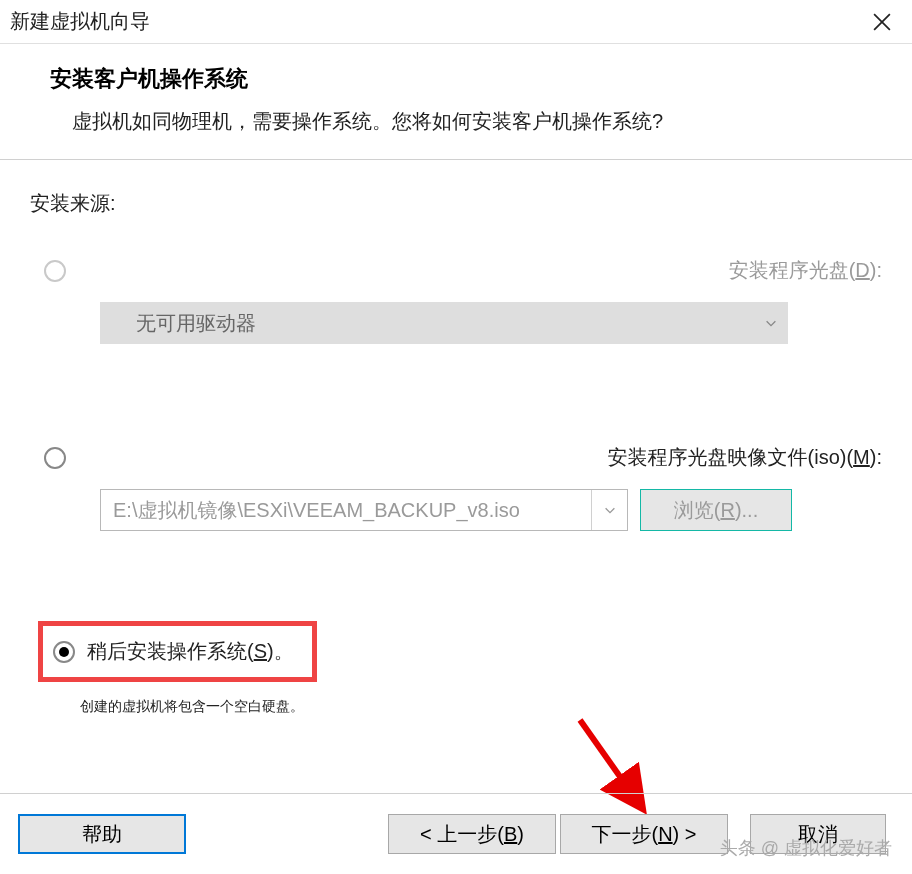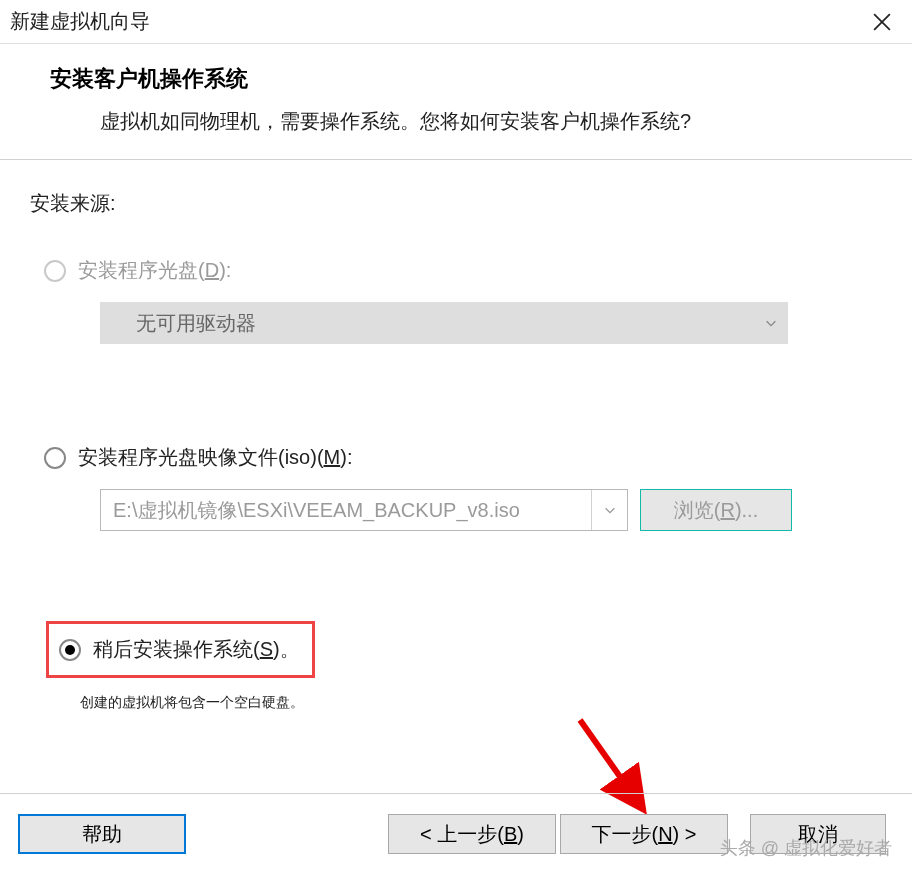--- a/index.html
+++ b/index.html
@@ -47,35 +47,36 @@
     }
     .header-title {
       font-size: 22px;
       font-weight: bold;
       color: #000;
       margin-bottom: 14px;
     }
     .header-subtitle {
       font-size: 20px;
       color: #222;
-      margin-left: 50px;
+      margin-left: 22px;
     }
     .content {
       padding: 30px 30px 0 30px;
     }
     .source-label {
       font-size: 20px;
       color: #222;
       margin-bottom: 40px;
     }
     .option-row {
       display: flex;
       align-items: center;
       margin-bottom: 18px;
       margin-left: 14px;
+      justify-content: space-between;
     }
     .radio {
       width: 22px;
       height: 22px;
       border-radius: 50%;
       border: 2px solid #888;
       margin-right: 12px;
       flex: none;
       display: inline-flex;
       align-items: center;
@@ -160,25 +161,25 @@
       color: #9a9a9a;
       font-size: 20px;
       display: flex;
       align-items: center;
       justify-content: center;
     }
     .later-section {
       margin-top: 90px;
     }
     .highlight-box {
-      border: 3px solid #ef4444;
-      padding: 12px 12px 12px 10px;
+      border: 5px solid #ef4444;
+      padding: 12px 18px 12px 10px;
       display: inline-flex;
       align-items: center;
-      margin-left: 16px;
+      margin-left: 8px;
     }
     .later-desc {
       margin-left: 50px;
       margin-top: 16px;
       font-size: 14px;
       color: #222;
     }
     .footer {
       position: absolute;
       bottom: 0;

